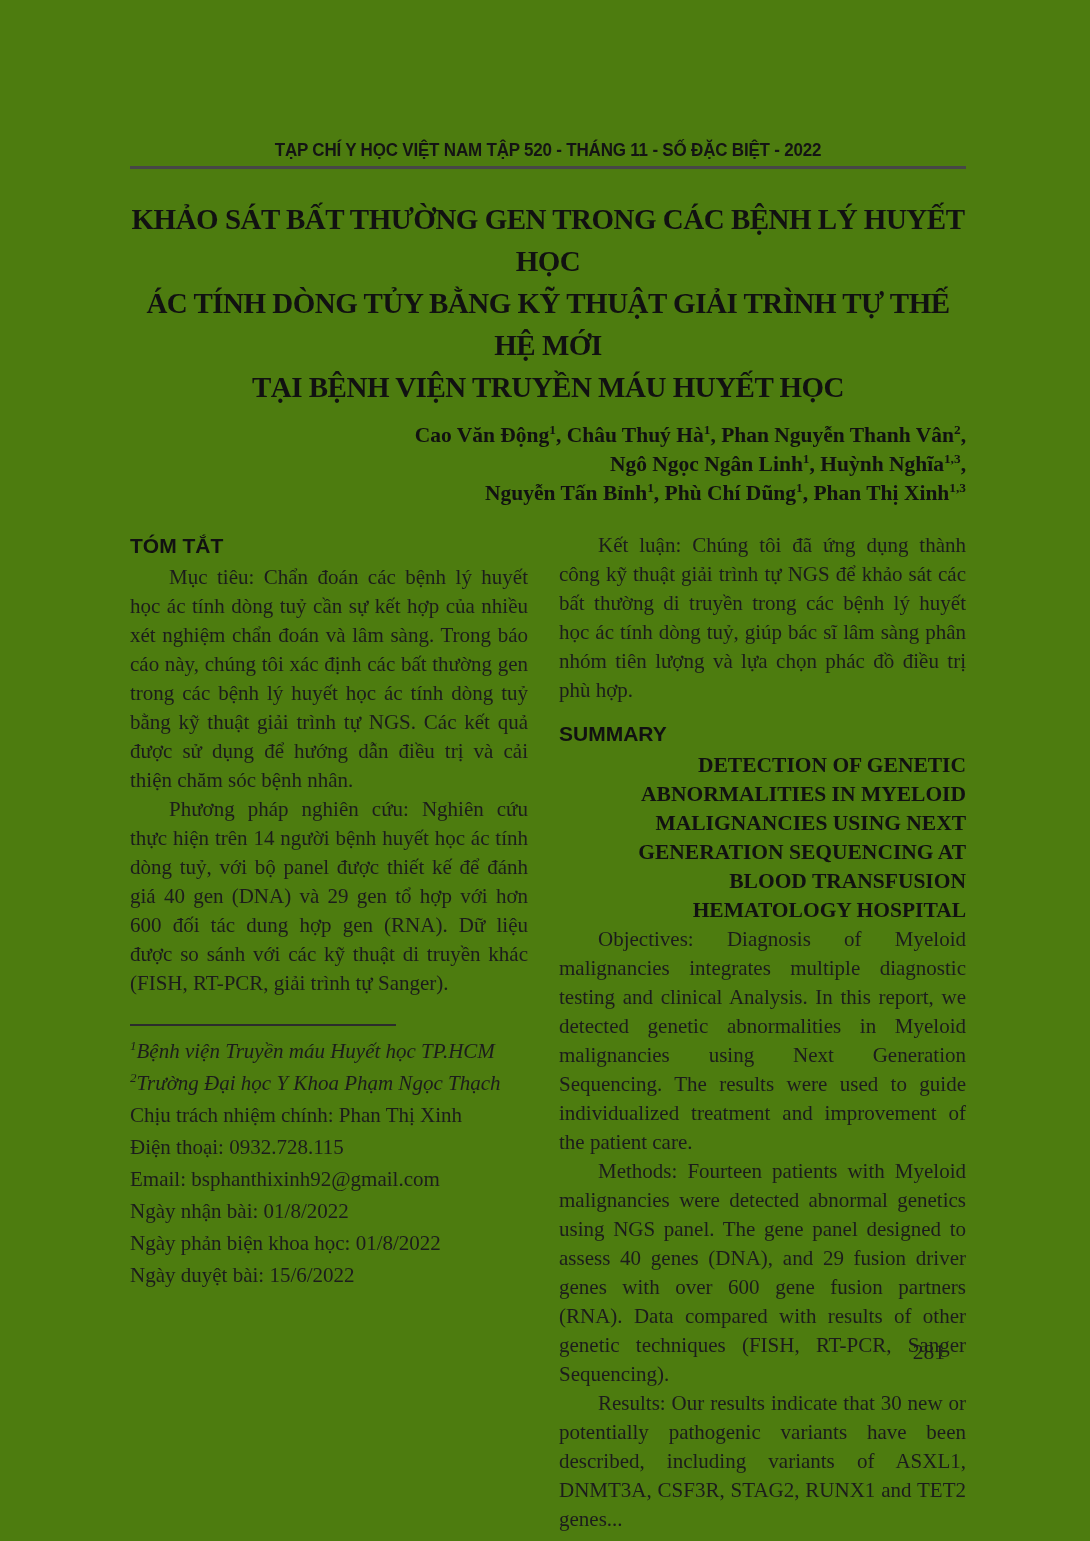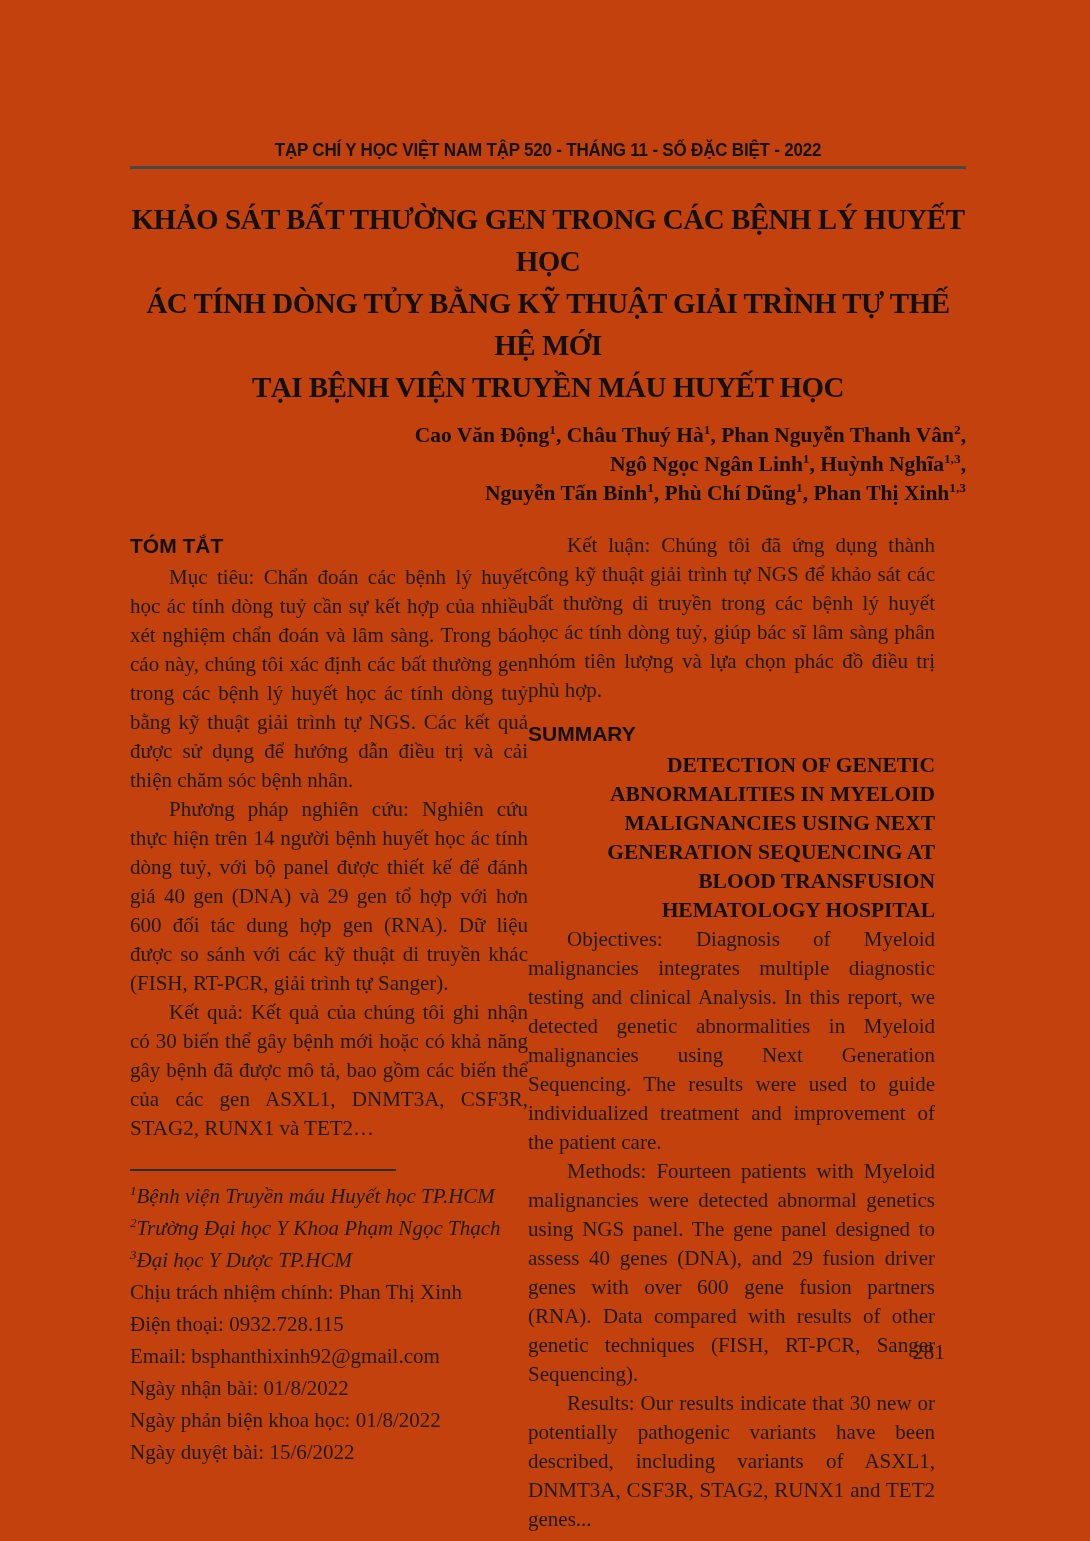--- a/index.html
+++ b/index.html
@@ -2,21 +2,21 @@
 <html lang="vi"><head>
 <meta charset="utf-8">
 <style>
   * { margin: 0; padding: 0; box-sizing: border-box; }
   html, body { background: #e8e8e8; }
   .page {
     position: relative;
     width: 1090px;
     height: 1541px;
     margin: 0 auto;
-    background: #c2410c;
+    background: #4d7c0f;
     color: #1c1c1c;
     font-family: "Liberation Serif", serif;
     overflow: hidden;
   }
   .content {
     position: absolute;
     left: 130px;
     right: 124px;
     top: 141px;
   }
@@ -48,20 +48,21 @@
     text-align: right;
     font-weight: bold;
     font-size: 21.5px;
     line-height: 29px;
     color: #111;
   }
   sup { font-size: 0.62em; line-height: 0; }
   .columns {
     display: flex;
     margin-top: 23px;
+    gap: 31px;
   }
   .col-left  { width: 398px; }
   .col-right { width: 407px; }
   .section-heading {
     font-family: "Liberation Sans", sans-serif;
     font-weight: bold;
     font-size: 21px;
     line-height: 29px;
     margin-bottom: 3px;
     color: #111;
@@ -119,28 +120,26 @@
 
     <div class="columns">
 
       <div class="col-left">
         <div class="section-heading">TÓM TẮT</div>
 
         <p class="body"><span class="lead">Mục tiêu:</span> <span>Chẩn đoán các bệnh lý huyết học ác tính dòng tuỷ cần sự kết hợp của nhiều xét nghiệm chẩn đoán và lâm sàng. Trong báo cáo này, chúng tôi xác định các bất thường gen trong các bệnh lý huyết học ác tính dòng tuỷ bằng kỹ thuật giải trình tự NGS. Các kết quả được sử dụng để hướng dẫn điều trị và cải thiện chăm sóc bệnh nhân.</span></p>
 
         <p class="body"><span class="lead">Phương pháp nghiên cứu:</span> <span>Nghiên cứu thực hiện trên 14 người bệnh huyết học ác tính dòng tuỷ, với bộ panel được thiết kế để đánh giá 40 gen (DNA) và 29 gen tổ hợp với hơn 600 đối tác dung hợp gen (RNA). Dữ liệu được so sánh với các kỹ thuật di truyền khác (FISH, RT-PCR, giải trình tự Sanger).</span></p>
 
-        <p class="body"><span class="lead">Kết quả:</span> <span>Kết quả của chúng tôi ghi nhận có 30 biến thể gây bệnh mới hoặc có khả năng gây bệnh đã được mô tả, bao gồm các biến thể của các gen ASXL1, DNMT3A, CSF3R, STAG2, RUNX1 và TET2…</span></p>
 
         <hr class="fn-rule">
 
         <div class="footnotes">
           <div class="affil"><sup>1</sup><span>Bệnh viện Truyền máu Huyết học TP.HCM</span></div>
           <div class="affil"><sup>2</sup><span>Trường Đại học Y Khoa Phạm Ngọc Thạch</span></div>
-          <div class="affil"><sup>3</sup><span>Đại học Y Dược TP.HCM</span></div>
           <div>Chịu trách nhiệm chính: Phan Thị Xinh</div>
           <div>Điện thoại: 0932.728.115</div>
           <div>Email: bsphanthixinh92@gmail.com</div>
           <div>Ngày nhận bài: 01/8/2022</div>
           <div>Ngày phản biện khoa học: 01/8/2022</div>
           <div>Ngày duyệt bài: 15/6/2022</div>
         </div>
       </div>
 
       <div class="col-right">

